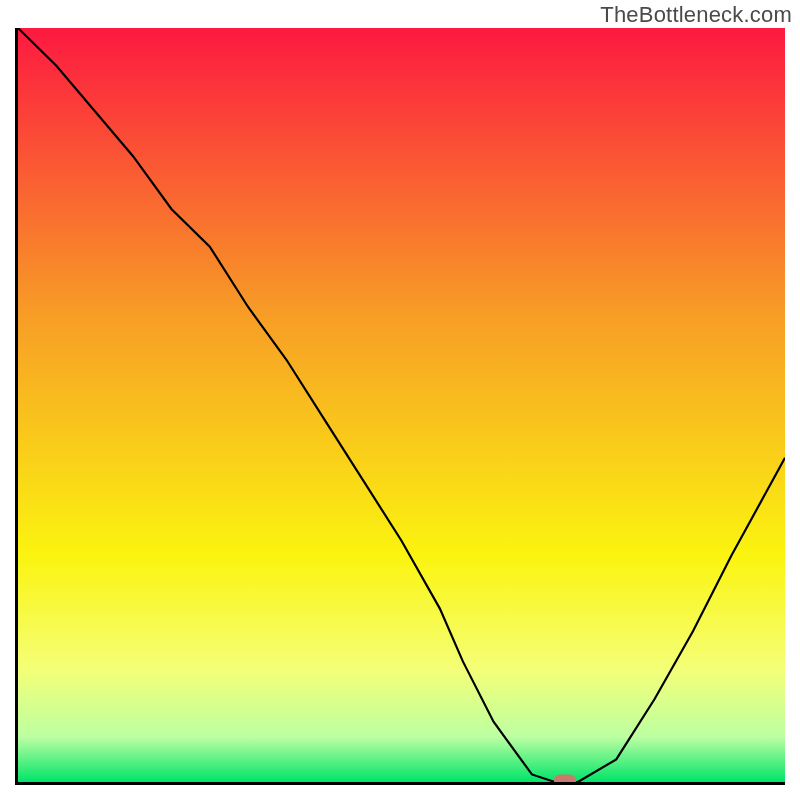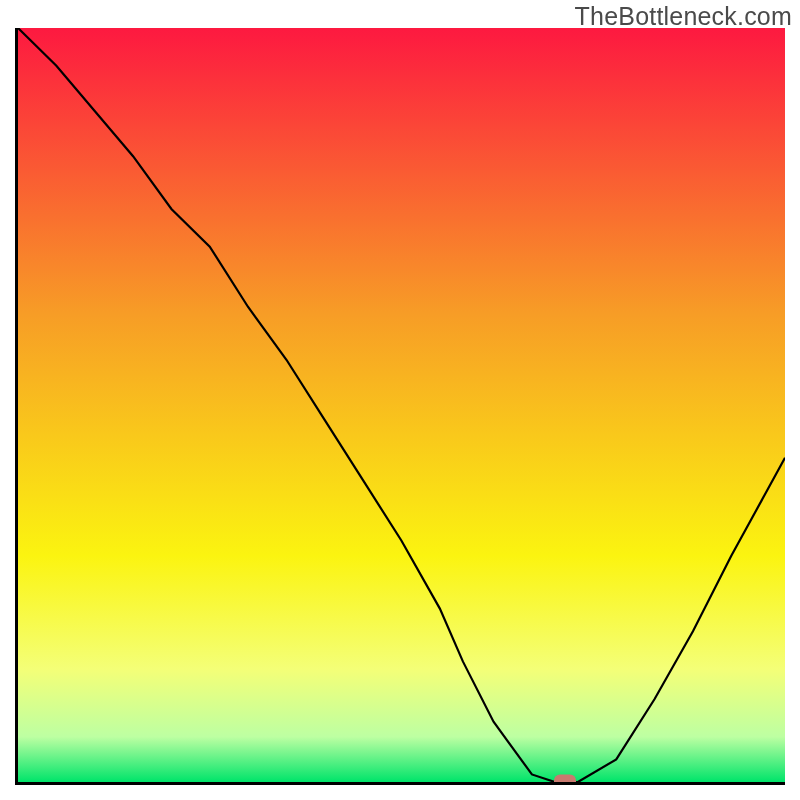--- a/index.html
+++ b/index.html
@@ -13,21 +13,21 @@
   .container {
     position: relative;
     width: 800px;
     height: 800px;
   }
   .watermark {
     position: absolute;
     top: 2px;
     right: 8px;
     color: #4a4a4a;
-    font-size: 25px;
+    font-size: 22px;
     font-weight: 400;
     letter-spacing: 0.2px;
     z-index: 10;
   }
   .plot-frame {
     position: absolute;
     left: 15px;
     top: 28px;
     width: 770px;
     height: 757px;

